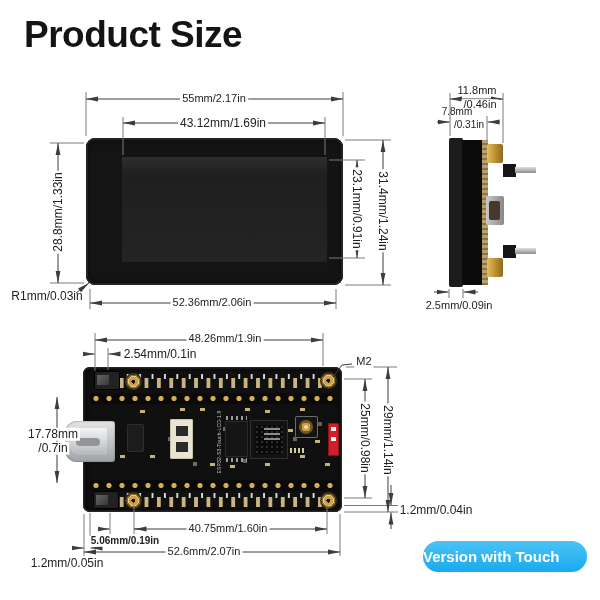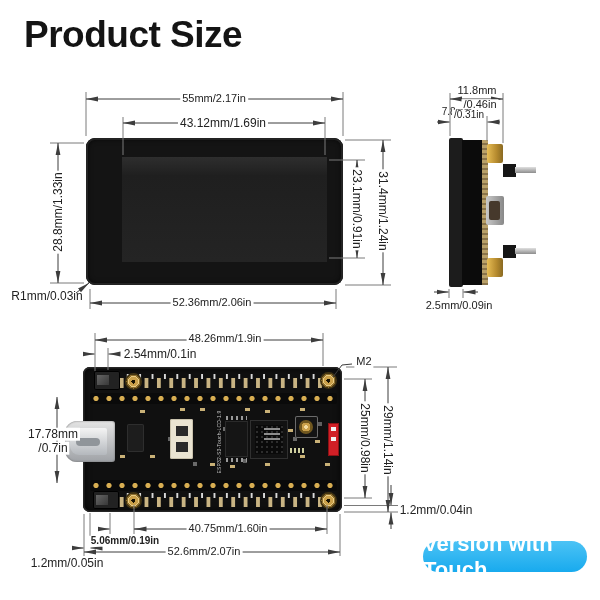--- a/index.html
+++ b/index.html
@@ -96,21 +96,21 @@
       127px 96px #c9b177,147px 98px #c9b177,182px 96px #c9b177,217px 88px #c9b177,
       232px 73px #c9b177,100px 60px #c9b177,205px 62px #c9b177,242px 96px #c9b177;}
   #scatter-gray{left:83px;top:367px;width:4px;height:4px;background:transparent;z-index:2;
     box-shadow:50px 58px #777,85px 70px #666,140px 60px #6d6d6d,190px 55px #5e5e5e,
       210px 70px #6a6a6a,235px 55px #5f5f5f,110px 95px #6a6a6a,160px 92px #606060;}
   #silk{position:absolute;left:219px;top:442px;z-index:4;transform:translate(-50%,-50%) rotate(-90deg);
         font-size:5px;color:#c4c4c4;white-space:nowrap;letter-spacing:.2px;}
   
   #badge{left:423px;top:541px;width:164px;height:31px;border-radius:16px;
      background:linear-gradient(180deg,#4cc3f5,#18aaee);display:flex;align-items:center;
-     justify-content:center;color:#fff;font-size:22px;font-weight:700;z-index:6;}
+     color:#fff;font-size:15px;font-weight:700;z-index:6;}
 </style>
 </head>
 <body>
 
 <div id="stage">
 
   <div id="title">Product Size</div>
 
   <div class="abs" id="lcd-outer"></div>
   <div class="abs" id="lcd-screen"></div>
@@ -221,21 +221,21 @@
   <div class="dl fs12" style="left:223px;top:123px;">43.12mm/1.69in</div>
   <div class="dl fs12 rot270" style="left:58px;top:212px;">28.8mm/1.33in</div>
   <div class="dl fs12 rot90" style="left:357px;top:209px;">23.1mm/0.91in</div>
   <div class="dl fs12 rot90" style="left:383px;top:211px;">31.4mm/1.24in</div>
   <div class="dl" style="left:212px;top:303px;">52.36mm/2.06in</div>
   <div class="dl fs12 nobg" style="left:47px;top:296px;">R1mm/0.03in</div>
 
   <div class="dl fs11 nobg" style="left:477px;top:91px;">11.8mm</div>
   <div class="dl fs11" style="left:480px;top:105px;">/0.46in</div>
   <div class="dl fs10 nobg" style="left:457px;top:112px;">7.8mm</div>
-  <div class="dl fs10" style="left:469px;top:115px;">/0.31in</div>
+  <div class="dl fs10" style="left:469px;top:125px;">/0.31in</div>
   <div class="dl" style="left:459px;top:306px;">2.5mm/0.09in</div>
 
   <div class="dl" style="left:225px;top:339px;">48.26mm/1.9in</div>
   <div class="dl fs12" style="left:160px;top:354px;text-align:center;">2.54mm/0.1in</div>
   <div class="dl" style="left:364px;top:362px;">M2</div>
   <div class="dl fs12" style="left:53px;top:434px;">17.78mm</div>
   <div class="dl fs12" style="left:53px;top:448px;">/0.7in</div>
   <div class="dl fs12 rot90" style="left:365px;top:438px;">25mm/0.98in</div>
   <div class="dl fs12 rot90" style="left:388px;top:440px;">29mm/1.14in</div>
   <div class="dl fs12 nobg" style="left:436px;top:510px;">1.2mm/0.04in</div>

